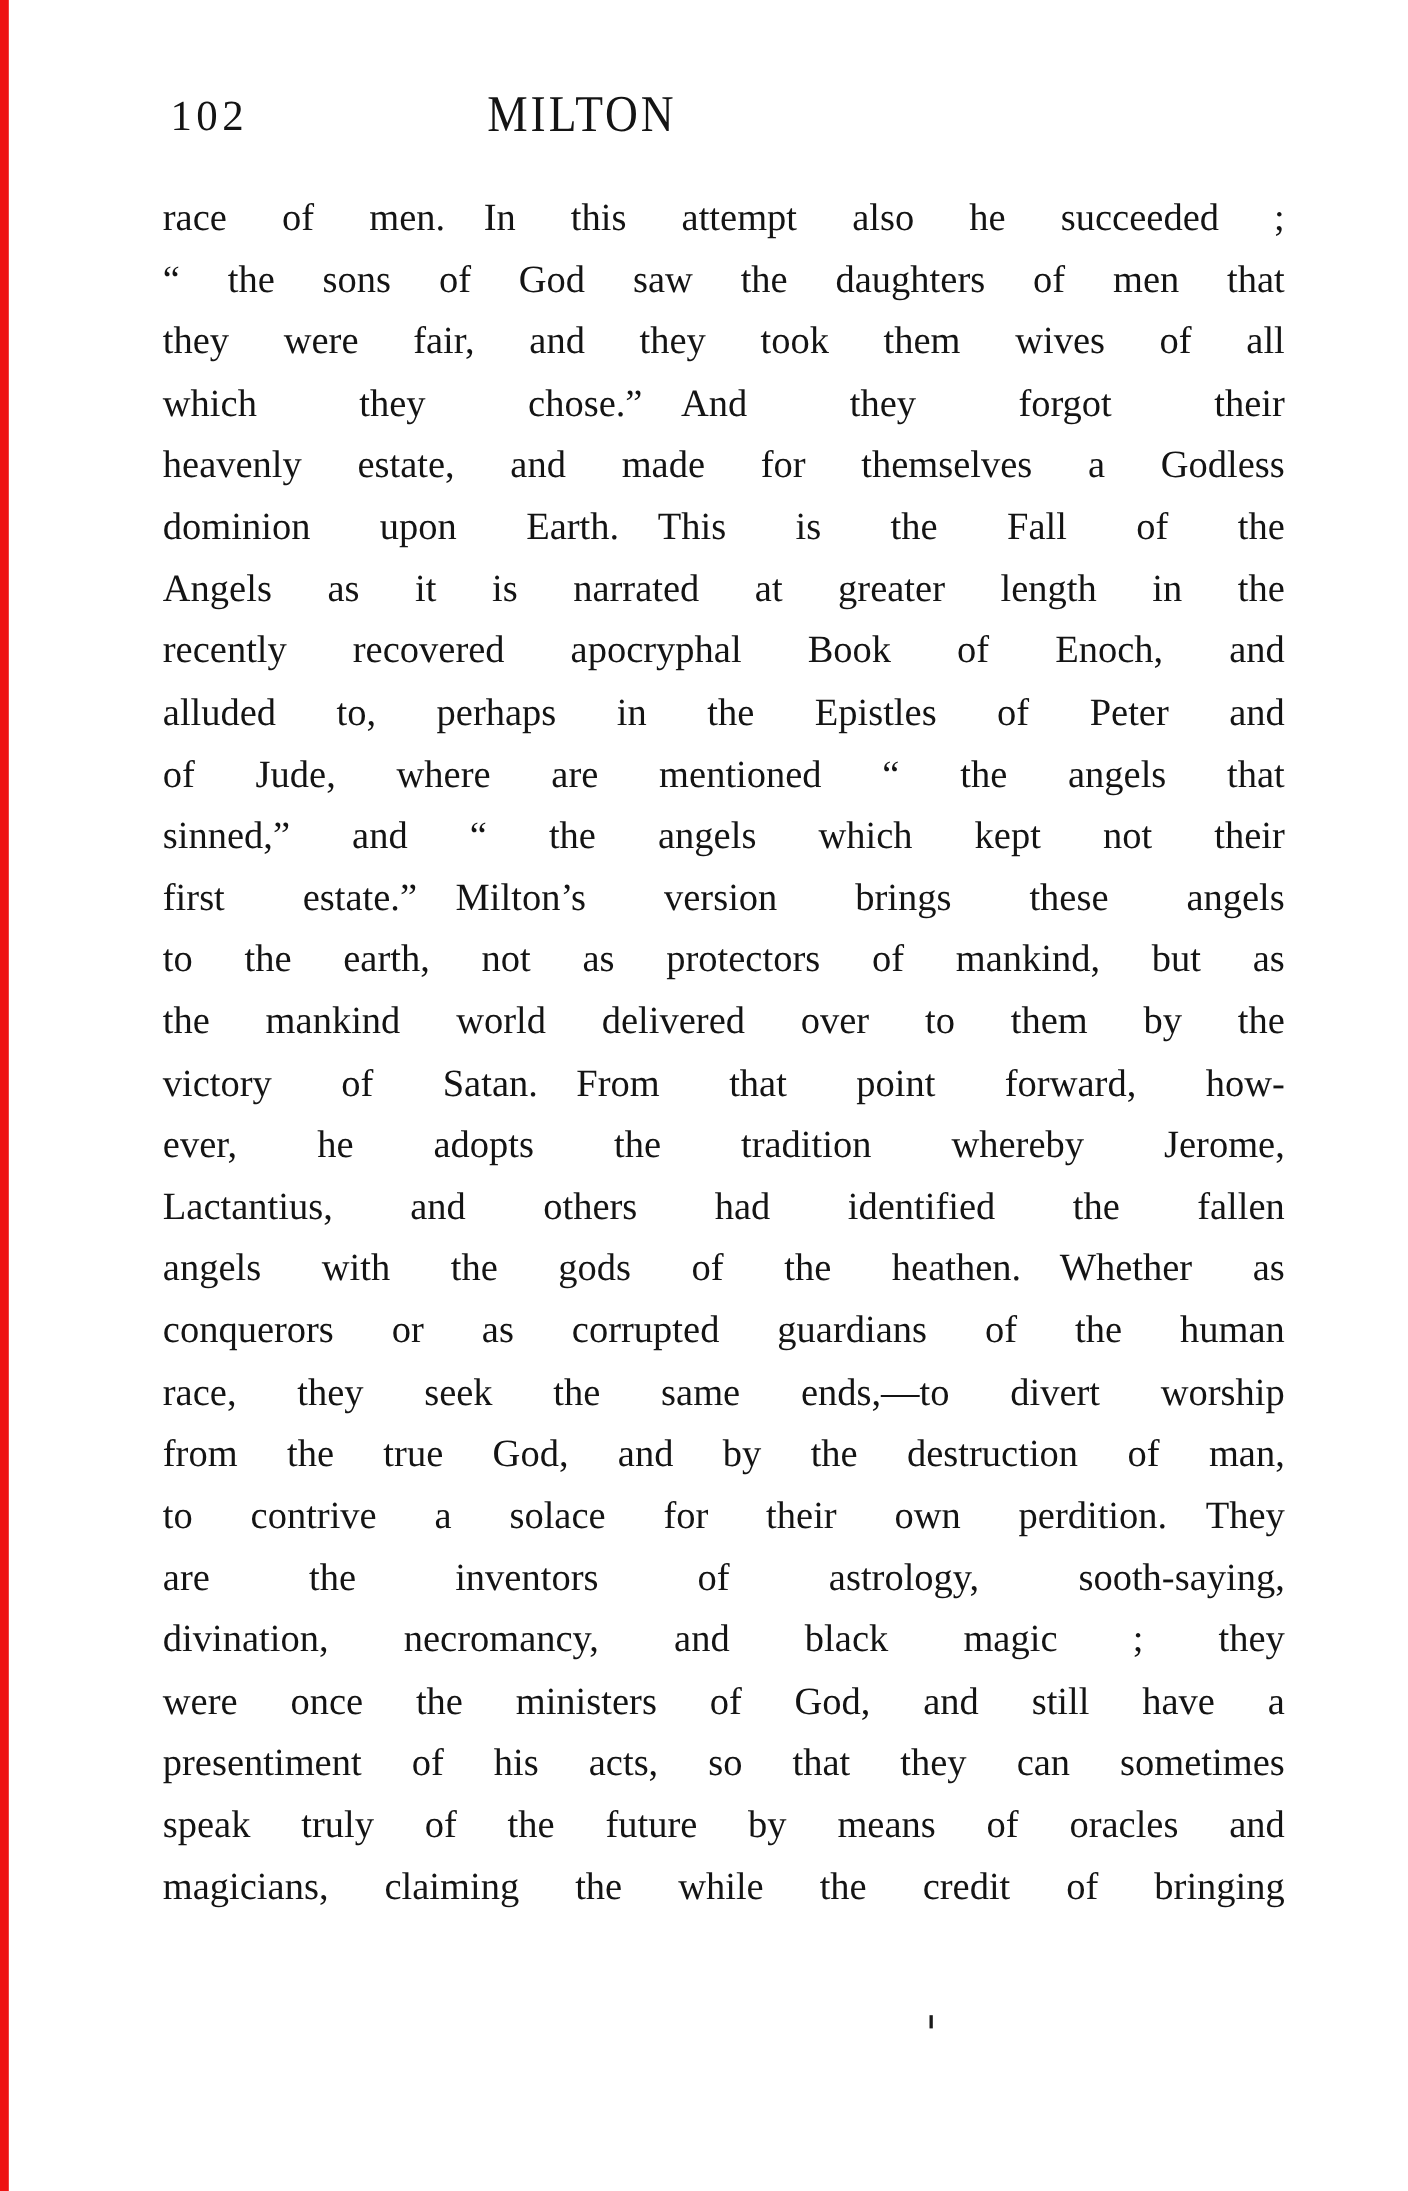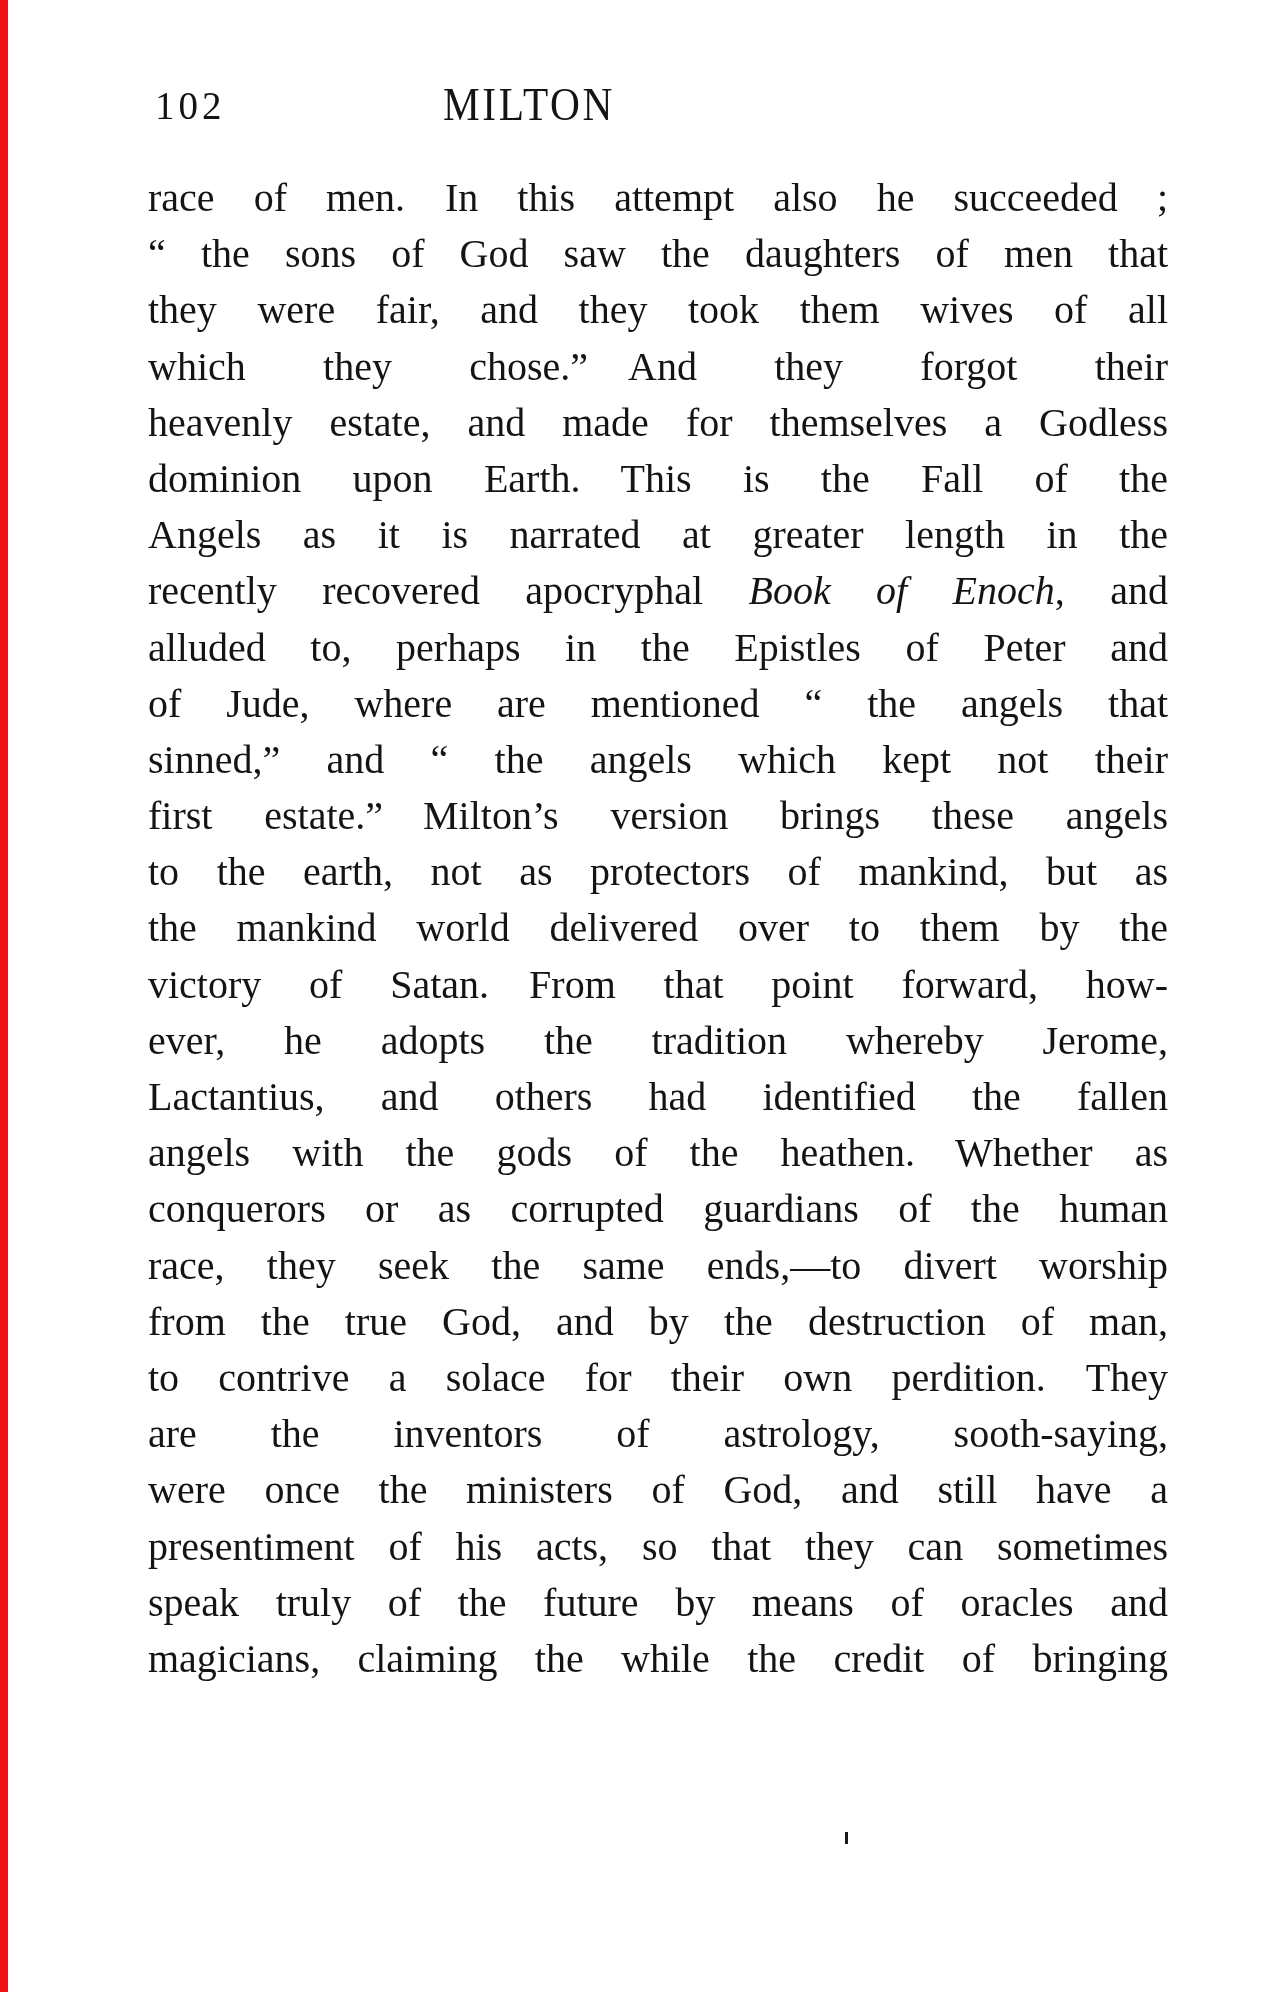--- a/index.html
+++ b/index.html
@@ -45,26 +45,25 @@
   }
   .text-block {
     position: absolute;
     left: 148px;
     top: 170px;
     width: 1020px;
   }
   .text-line {
     height: 56.2px;
     line-height: 56.2px;
-    font-size: 40px;
+    font-size: 35px;
     text-align: justify;
     text-align-last: justify;
   }
   .it {
-    font-style: italic;
   }
   .ink-speck {
     position: absolute;
     left: 845px;
     top: 1832px;
     width: 3px;
     height: 12px;
     background: #1a1a1a;
   }
 </style>
@@ -92,19 +91,20 @@
       <div class="text-line"><span>the mankind world delivered over to them by the</span></div>
       <div class="text-line"><span>victory of Satan. From that point forward, how-</span></div>
       <div class="text-line"><span>ever, he adopts the tradition whereby Jerome,</span></div>
       <div class="text-line"><span>Lactantius, and others had identified the fallen</span></div>
       <div class="text-line"><span>angels with the gods of the heathen. Whether as</span></div>
       <div class="text-line"><span>conquerors or as corrupted guardians of the human</span></div>
       <div class="text-line"><span>race, they seek the same ends,—to divert worship</span></div>
       <div class="text-line"><span>from the true God, and by the destruction of man,</span></div>
       <div class="text-line"><span>to contrive a solace for their own perdition. They</span></div>
       <div class="text-line"><span>are the inventors of astrology, sooth-saying,</span></div>
+      <div class="text-line"><span>divination, necromancy, and black magic ; they</span></div>
       <div class="text-line"><span>were once the ministers of God, and still have a</span></div>
       <div class="text-line"><span>presentiment of his acts, so that they can sometimes</span></div>
       <div class="text-line"><span>speak truly of the future by means of oracles and</span></div>
       <div class="text-line"><span>magicians, claiming the while the credit of bringing</span></div>
     </div>
   <div class="ink-speck"></div>
 </div>
 
 </body></html>

